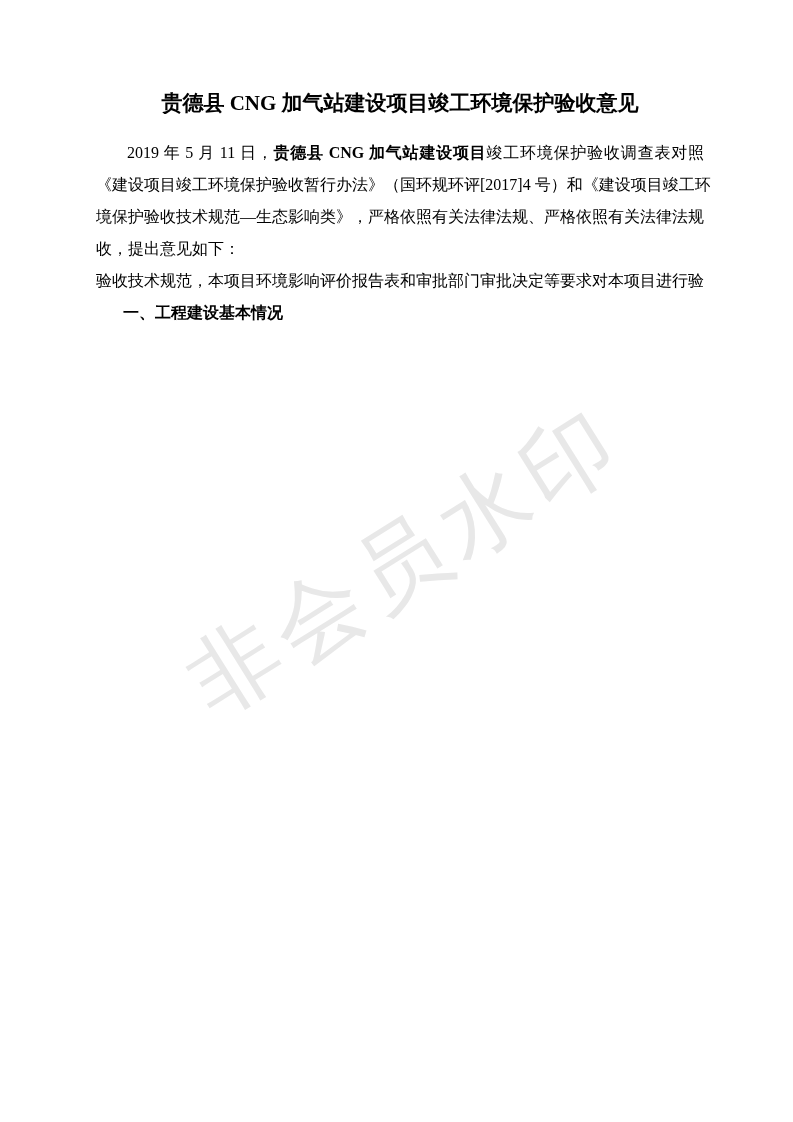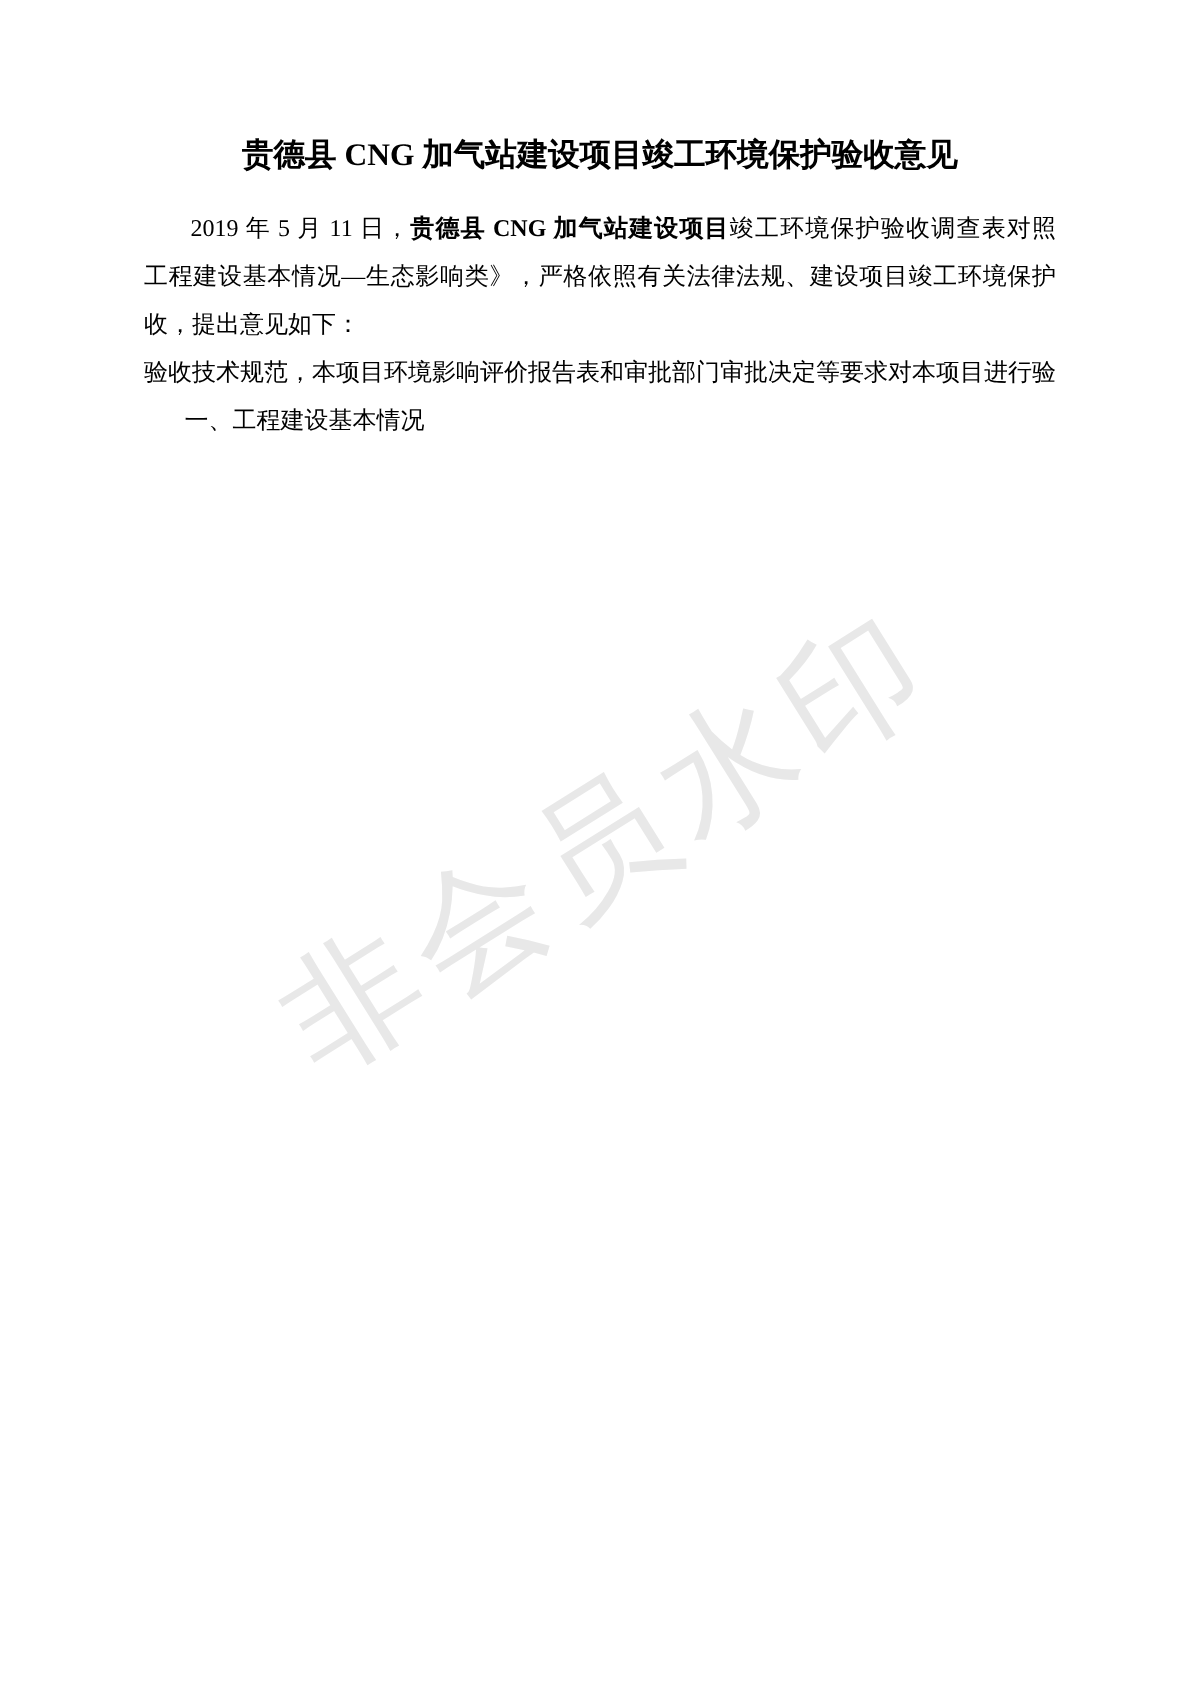--- a/index.html
+++ b/index.html
@@ -58,21 +58,21 @@
   .para-line.last {
     text-align: left;
     text-align-last: left;
   }
   .bold-seg {
     font-weight: bold;
   }
   .heading-1 {
     font-size: 16px;
     line-height: 32px;
-    font-weight: normal;
+    font-weight: bold;
     padding-left: 27px;
   }
   .heading-2 {
     font-size: 16px;
     line-height: 32px;
     padding-left: 15px;
   }
   .page-footer {
     position: absolute;
     left: 0;
@@ -90,22 +90,23 @@
 <div class="page">
 
   <div class="watermark" style="color: rgb(232, 232, 232);">非会员水印</div>
 
   <div class="content">
 
     <h1 class="doc-title">贵德县 CNG 加气站建设项目竣工环境保护验收意见</h1>
 
     <div class="para-line first"><span>2019 年 5 月 11 日，</span><span class="bold-seg">贵德县 CNG 加气站建设项目</span><span>竣工环境保护验收调查表对照</span></div>
 
+    <div class="para-line">《建设项目竣工环境保护验收暂行办法》（国环规环评[2017]4 号）和《建设项目竣工环</div>
 
-    <div class="para-line">工程建设基本情况—生态影响类》，严格依照有关法律法规、建设项目竣工环境保护</div>
+    <div class="para-line">境保护验收技术规范—生态影响类》，严格依照有关法律法规、严格依照有关法律法规</div>
 
     <div class="para-line last">收，提出意见如下：</div>
 
     <div class="para-line">验收技术规范，本项目环境影响评价报告表和审批部门审批决定等要求对本项目进行验</div>
 
     <div class="heading-1">一、工程建设基本情况</div>
 
 
   </div>
 

